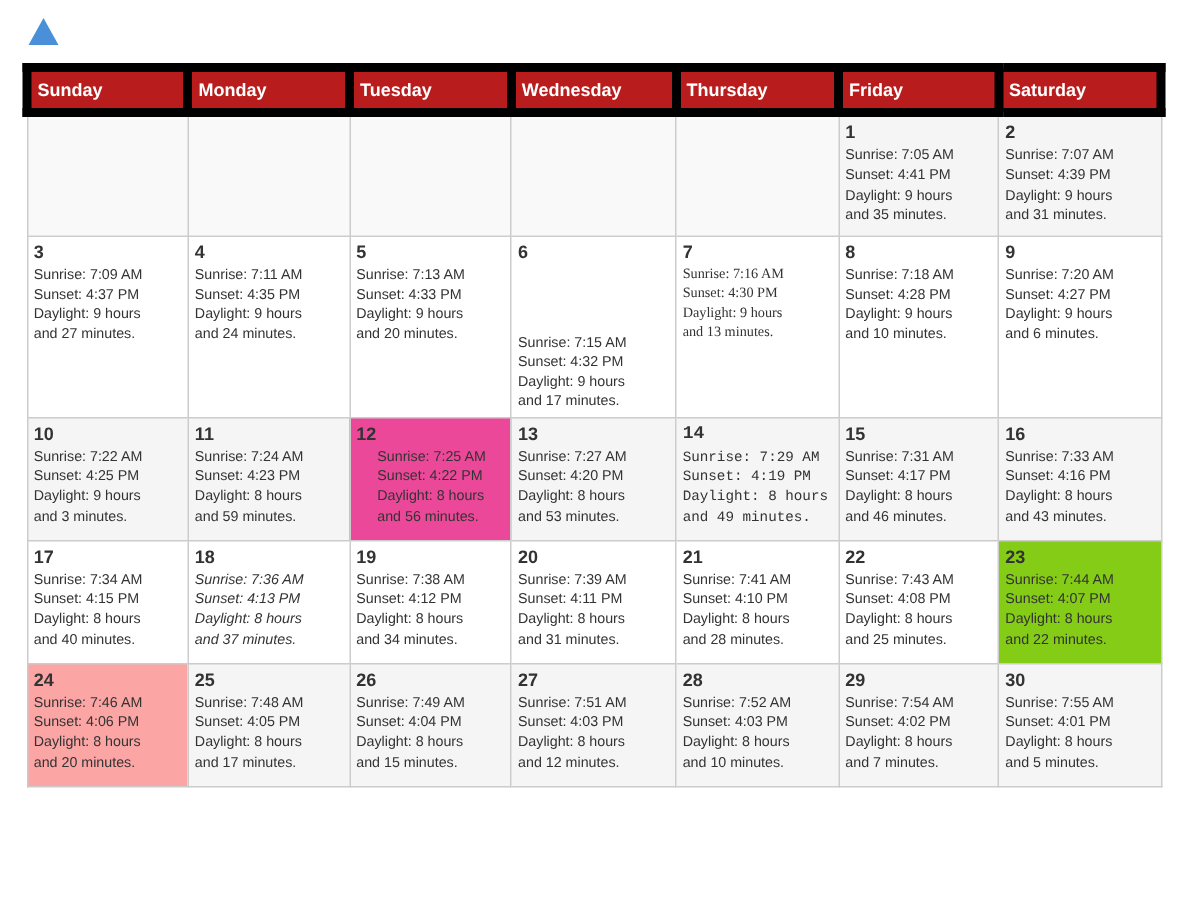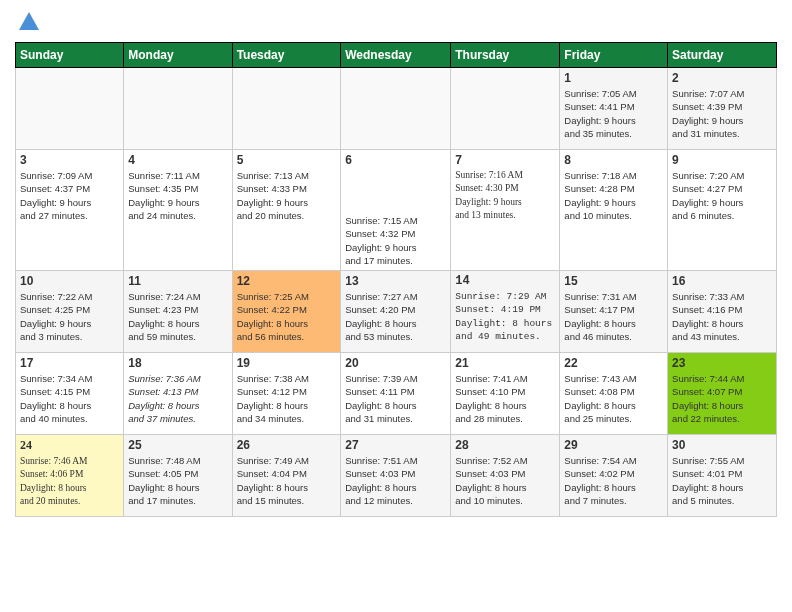--- a/index.html
+++ b/index.html
@@ -47,26 +47,26 @@
     }
     .location {
       font-size: 14px;
       color: #555;
     }
     .calendar {
       width: 100%;
       border-collapse: collapse;
     }
     .calendar th {
-      background: #15803d;
+      background: #b91c1c;
       color: #fff;
       font-size: 12px;
       padding: 5px 4px;
       text-align: left;
-      border: 1px solid #000000;
+      border: 6px solid #000000;
       font-weight: bold;
     }
     .calendar td {
       border: 1px solid #ccc;
       vertical-align: top;
       padding: 3px 4px;
       width: 113px;
       height: 82px;
       font-size: 10px;
       color: #333;
@@ -210,23 +210,23 @@
 Daylight: 9 hours
 and 3 minutes.</div>
           </td>
           <td style="background: rgb(245, 245, 245);">
             <span class="day-num">11</span>
             <div class="day-info" style="white-space: pre-line;">Sunrise: 7:24 AM
 Sunset: 4:23 PM
 Daylight: 8 hours
 and 59 minutes.</div>
           </td>
-          <td style="background: #fdba74;">
+          <td style="background: #ec4899;">
             <span class="day-num">12</span>
-            <div class="day-info" style="white-space: pre-line;">Sunrise: 7:25 AM
+            <div class="day-info" style="white-space: pre-line; margin-left: 14px;">Sunrise: 7:25 AM
 Sunset: 4:22 PM
 Daylight: 8 hours
 and 56 minutes.</div>
           </td>
           <td style="background: rgb(245, 245, 245);">
             <span class="day-num">13</span>
             <div class="day-info" style="white-space: pre-line;">Sunrise: 7:27 AM
 Sunset: 4:20 PM
 Daylight: 8 hours
 and 53 minutes.</div>
@@ -298,21 +298,21 @@
           </td>
           <td style="background: #84cc16;">
             <span class="day-num">23</span>
             <div class="day-info" style="white-space: pre-line;">Sunrise: 7:44 AM
 Sunset: 4:07 PM
 Daylight: 8 hours
 and 22 minutes.</div>
           </td>
         </tr>
         <tr>
-          <td style="background: #fef9c3; font-family: Liberation Serif, serif;">
+          <td style="background: #fca5a5;">
             <span class="day-num">24</span>
             <div class="day-info" style="white-space: pre-line;">Sunrise: 7:46 AM
 Sunset: 4:06 PM
 Daylight: 8 hours
 and 20 minutes.</div>
           </td>
           <td style="background: rgb(245, 245, 245);">
             <span class="day-num">25</span>
             <div class="day-info" style="white-space: pre-line;">Sunrise: 7:48 AM
 Sunset: 4:05 PM

